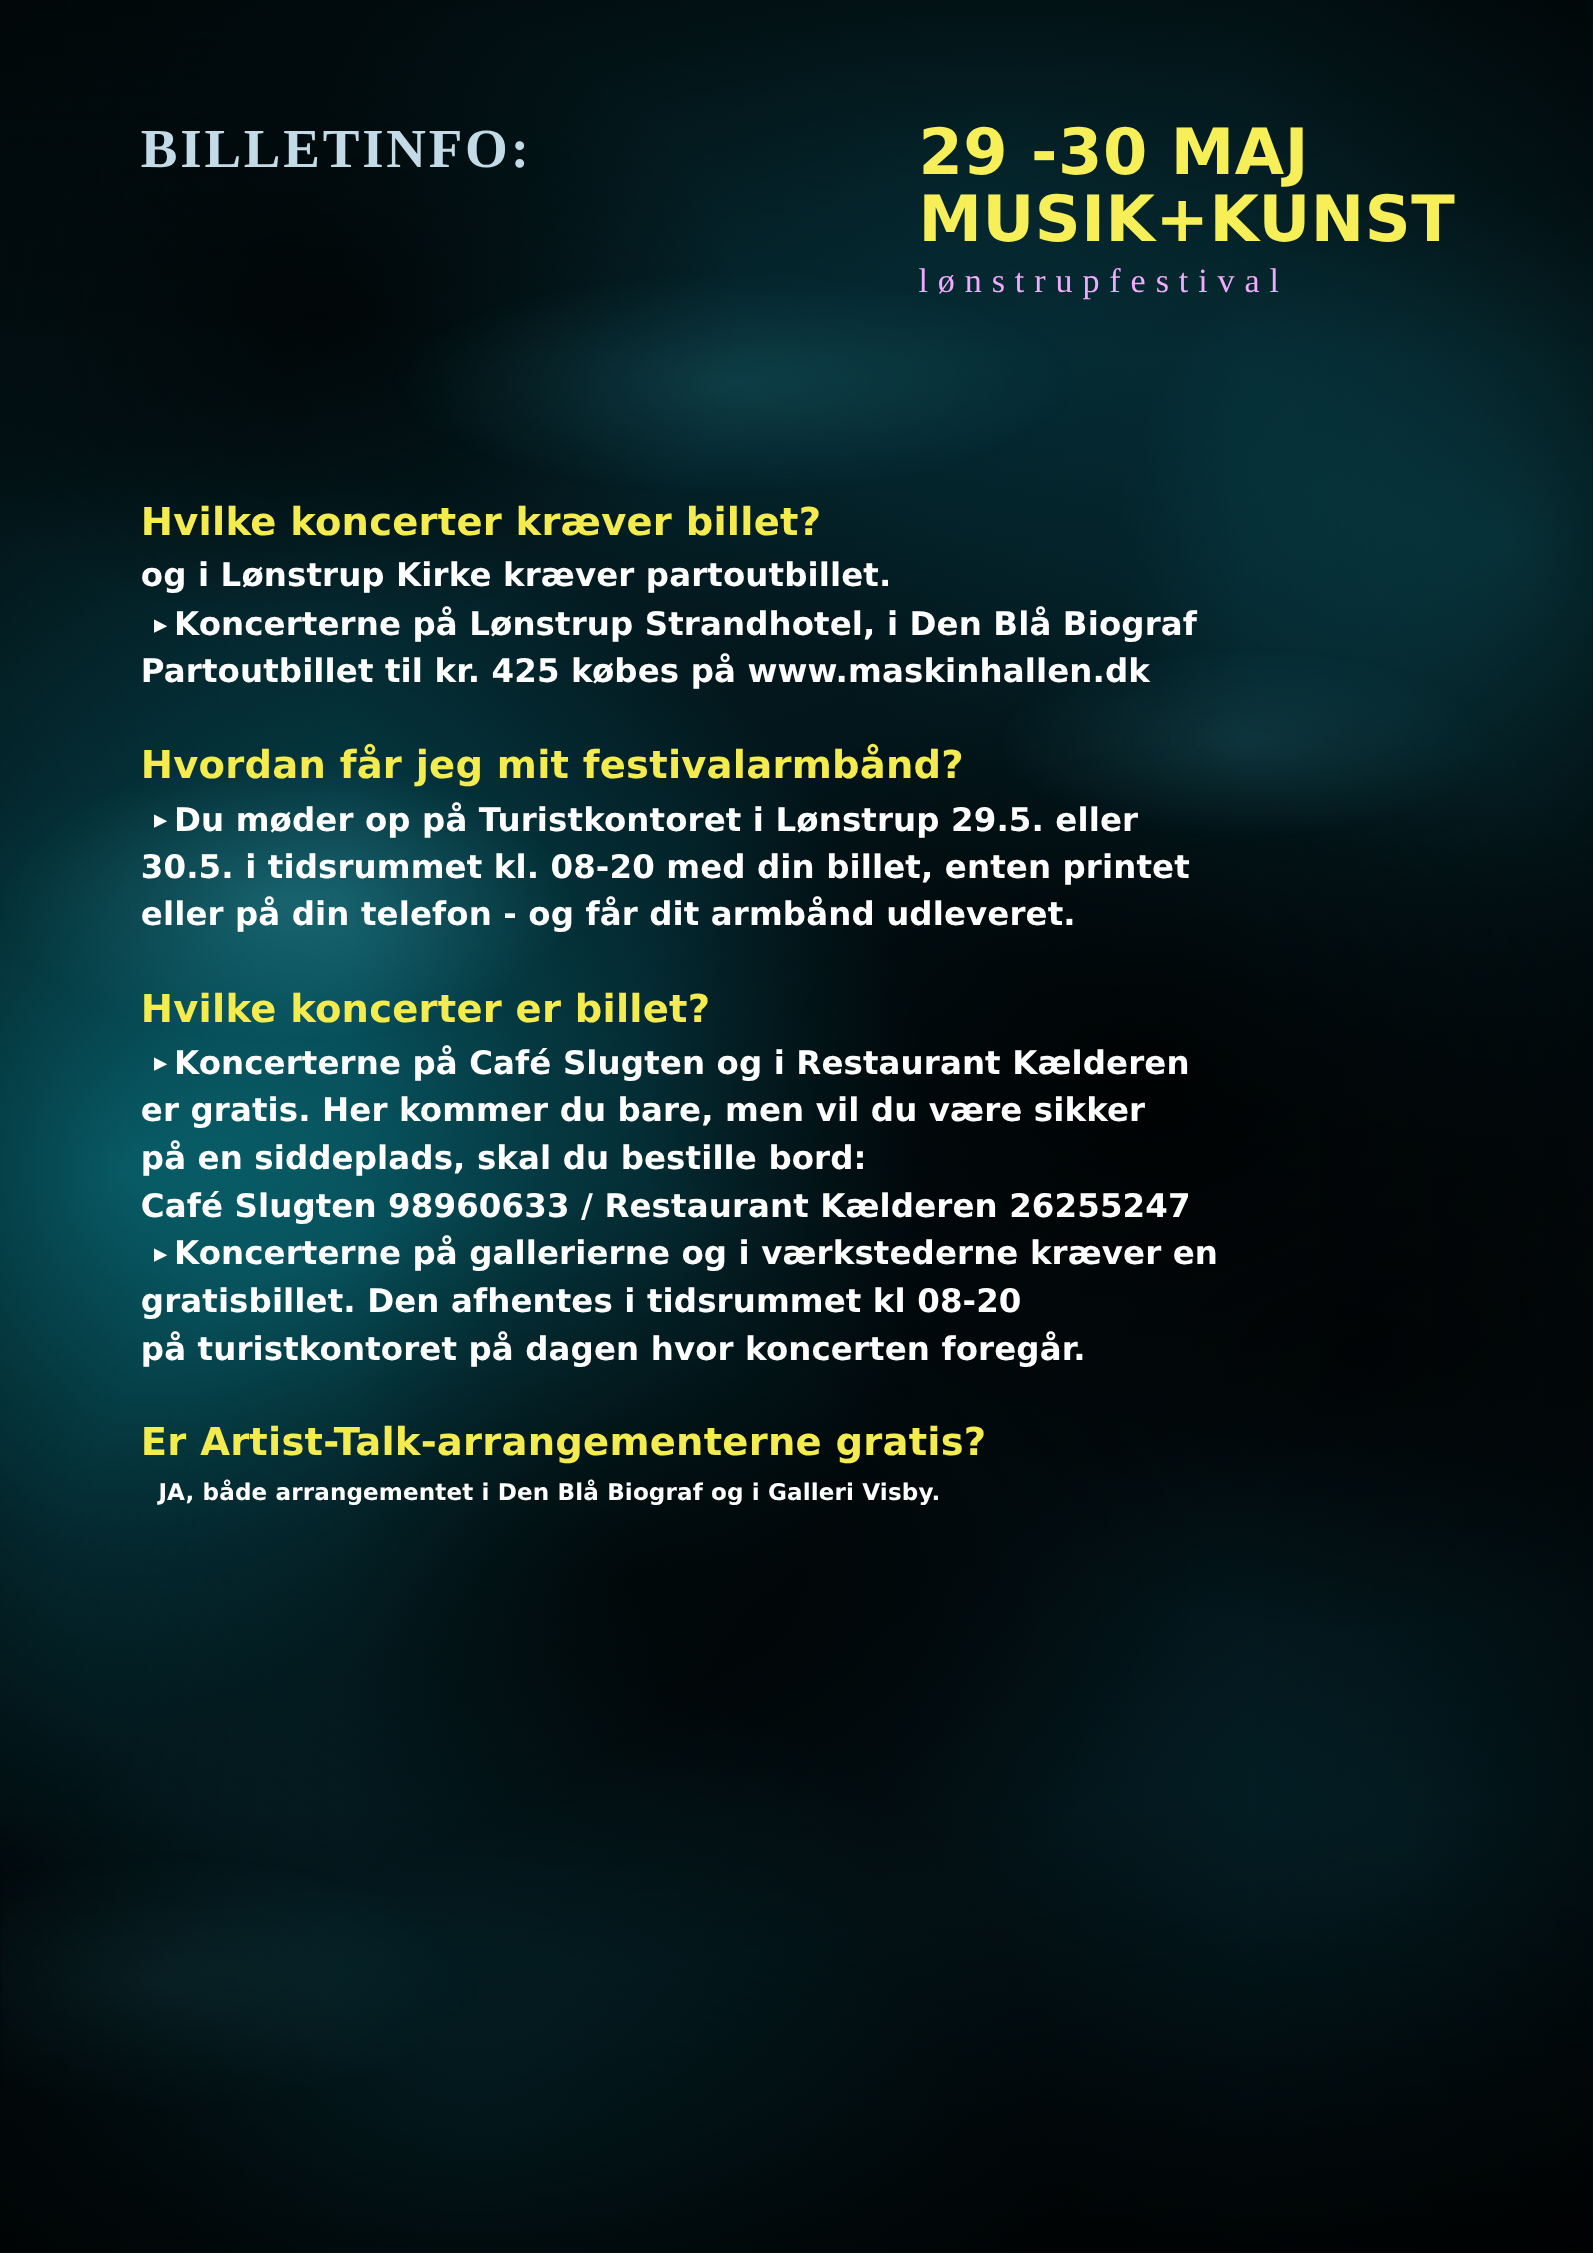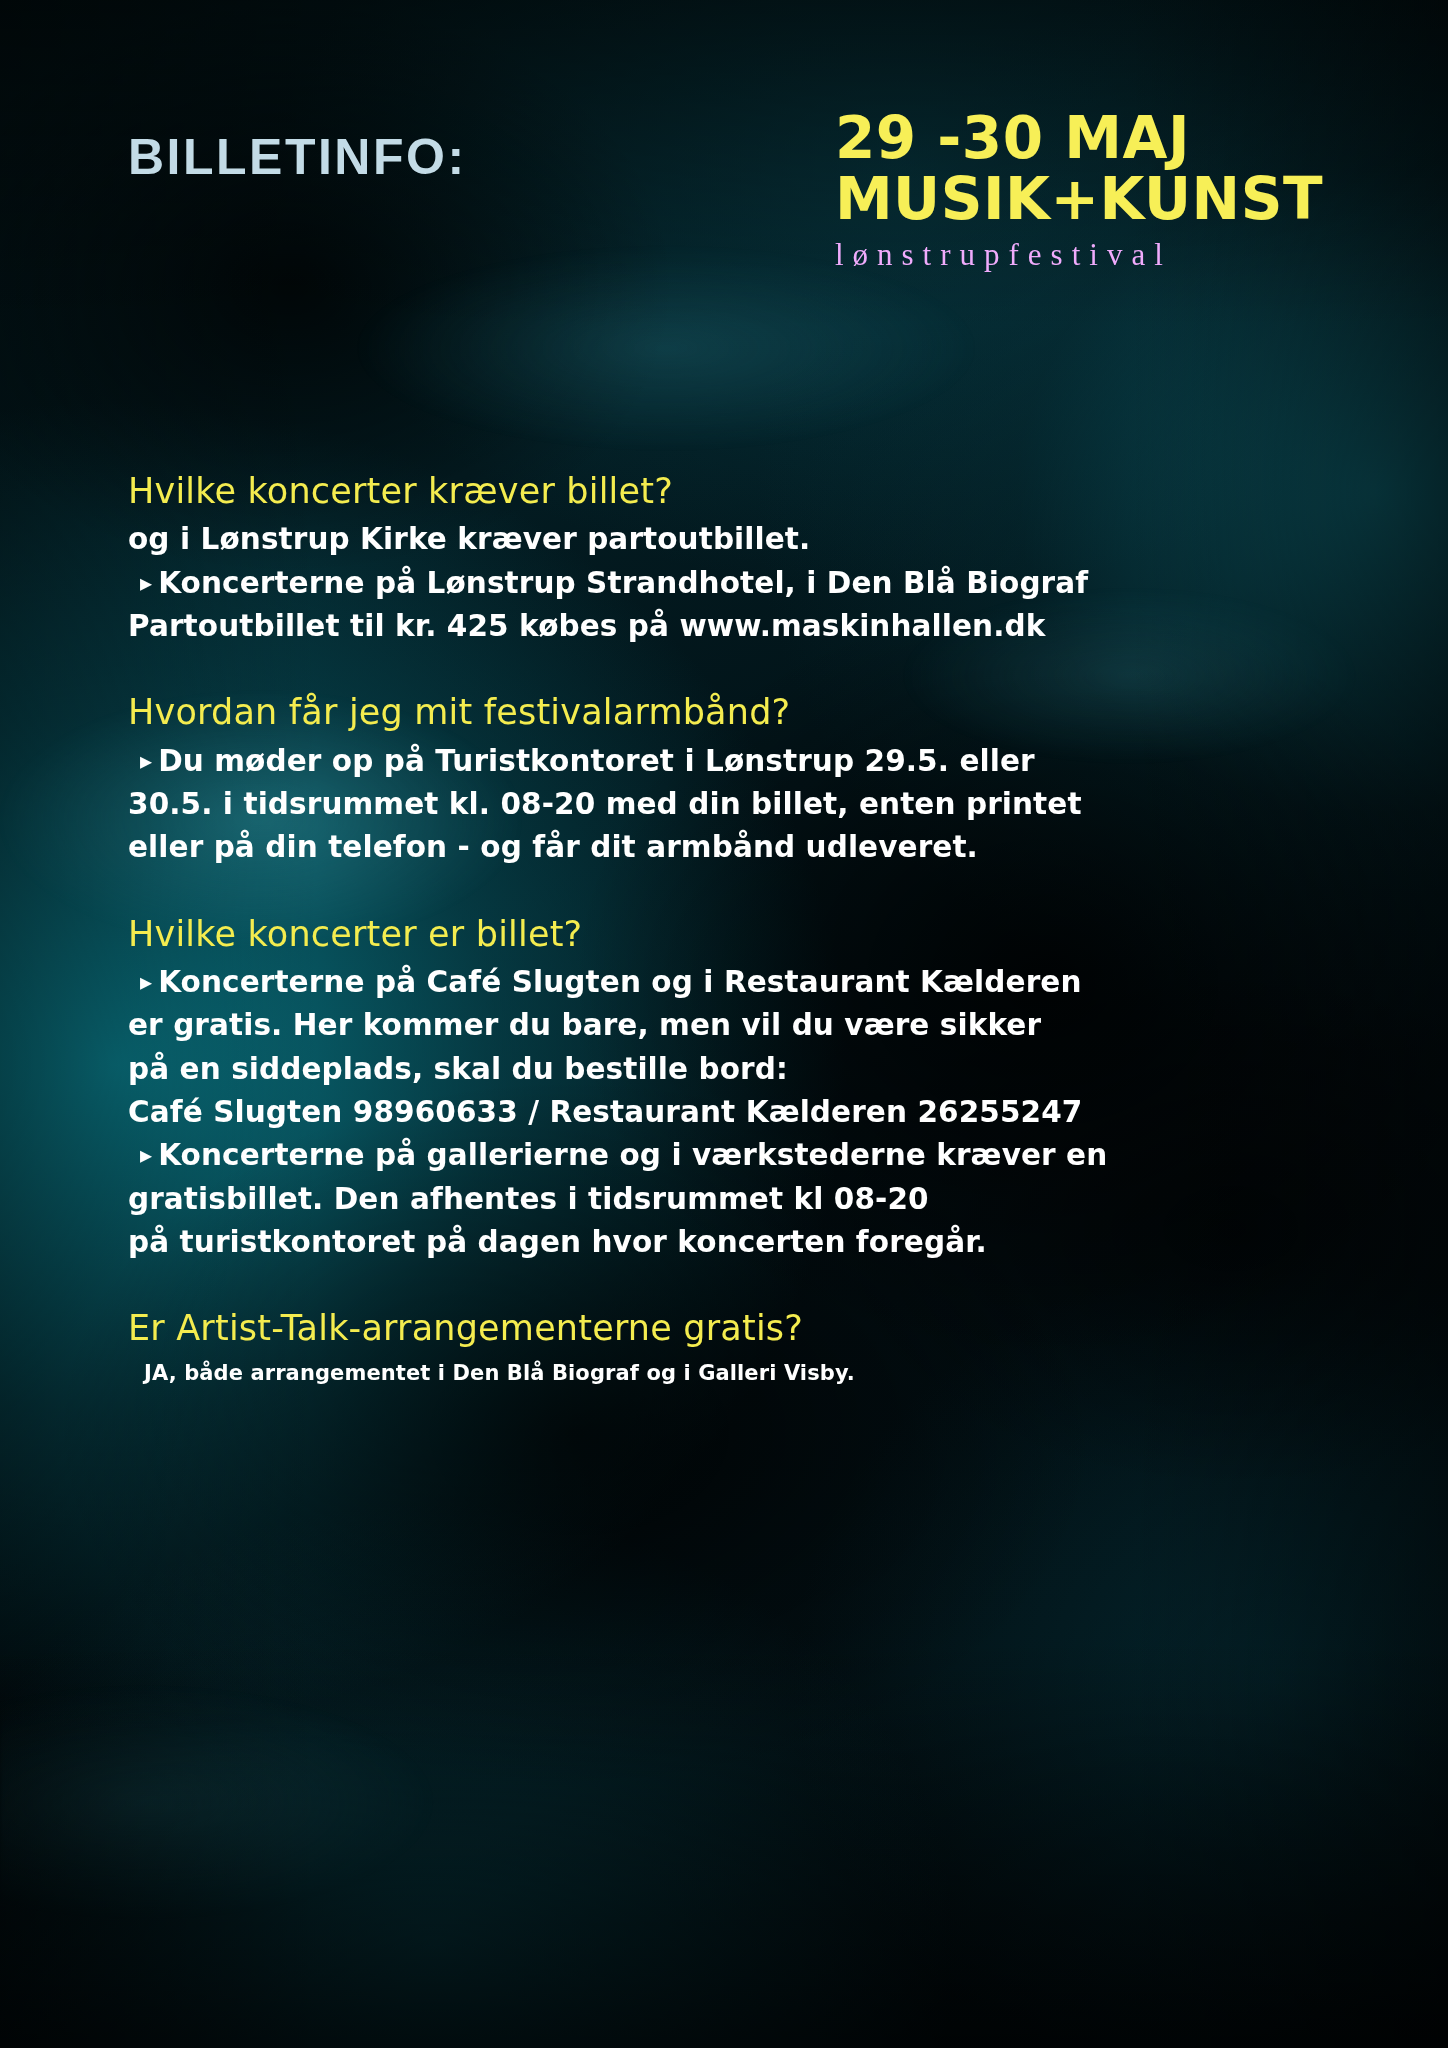--- a/index.html
+++ b/index.html
@@ -69,26 +69,26 @@
     left: 0;
     right: 0;
     top: 108px;
     padding: 0 125px 0 128px;
     display: flex;
     align-items: flex-start;
     justify-content: space-between;
   }
   .billetinfo {
     color: #c3dbe6;
-    font-family: Liberation Sans, sans-serif;
+    font-family: Liberation Serif, serif;
     font-weight: bold;
     font-size: 50px;
     letter-spacing: 2.5px;
     line-height: 1;
-    margin-top: 24px;
+    margin-top: 2px;
     white-space: nowrap;
   }
   .brand {
     margin-top: 0;
   }
   .brand-date,
   .brand-name {
     color: #f7ef57;
     font-family: "DejaVu Sans", sans-serif;
     font-weight: bold;
@@ -113,24 +113,24 @@
     right: 100px;
     top: 455px;
   }
   .qa {
     margin-bottom: 44px;
   }
   .qa:last-child { margin-bottom: 0; }
   .q {
     color: #f4ec4f;
     font-family: "DejaVu Sans", sans-serif;
-    font-weight: normal;
+    font-weight: bold;
     font-size: 35px;
     letter-spacing: 0.2px;
-    margin: 16px 0 7px 0;
+    margin: 0 0 7px 0;
     line-height: 1.15;
   }
   .a-line {
     color: #ffffff;
     font-family: "DejaVu Sans", sans-serif;
     font-weight: bold;
     font-size: 29.5px;
     line-height: 1.47;
     letter-spacing: 0.1px;
     white-space: nowrap;

